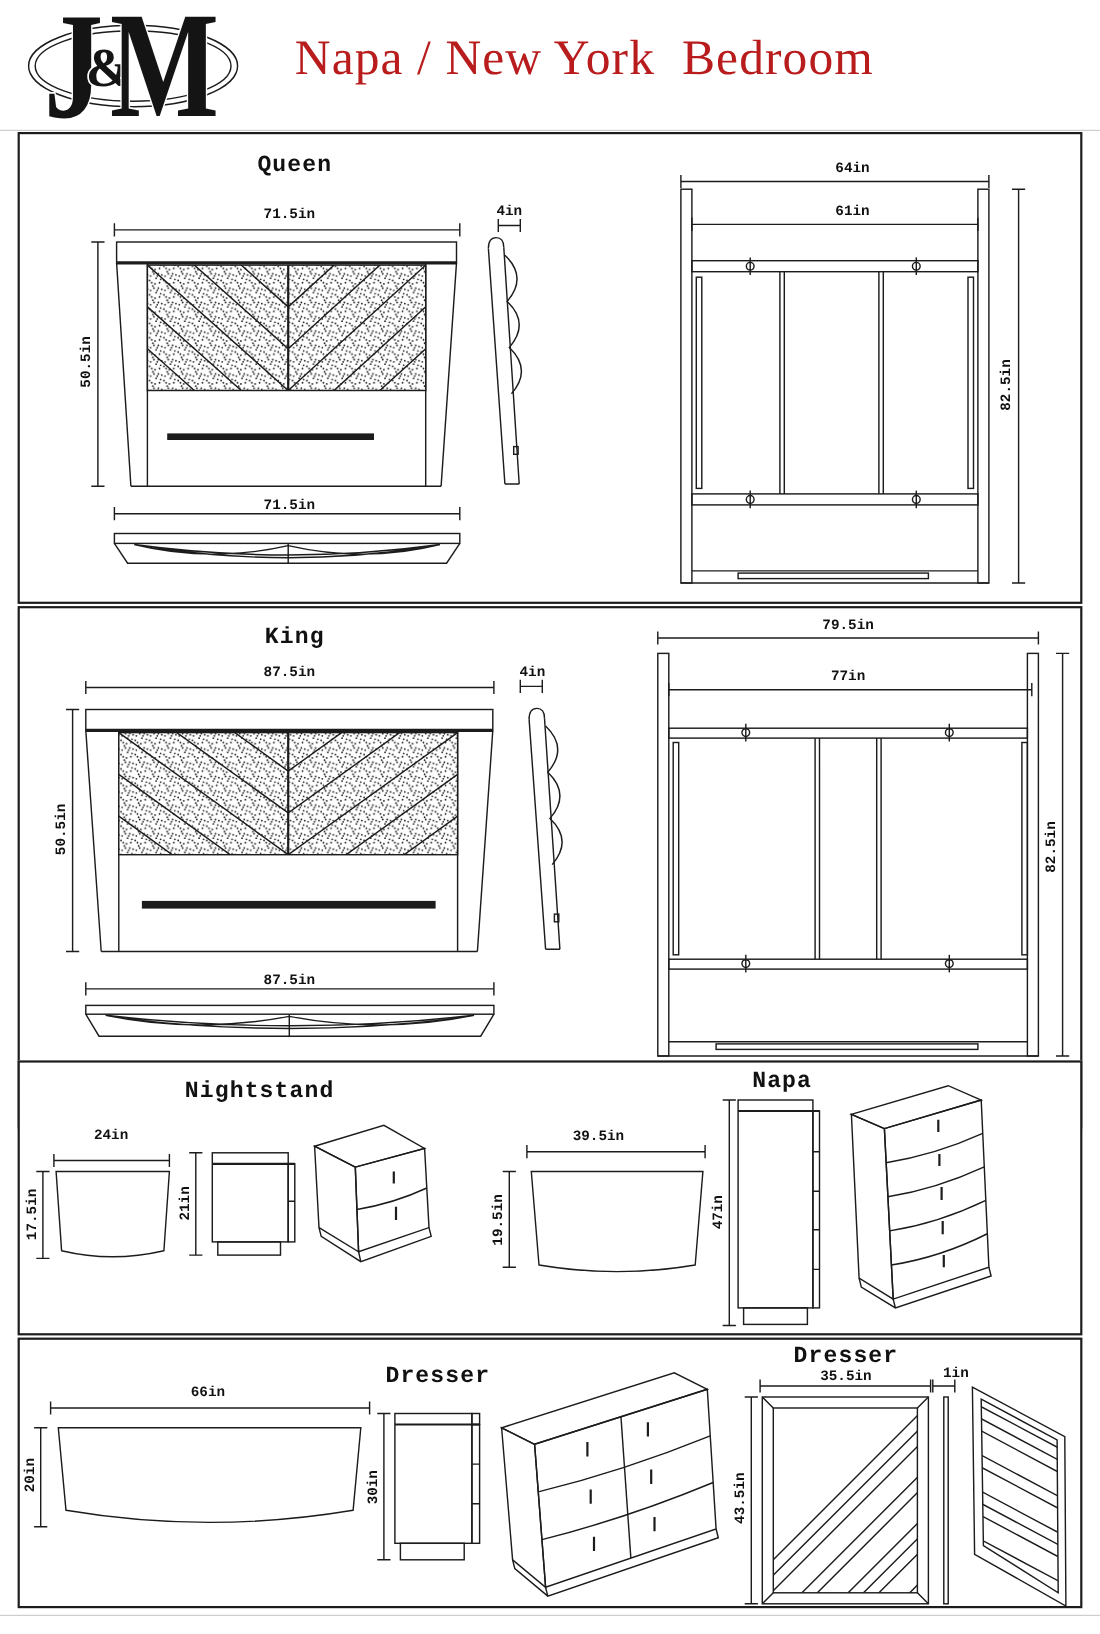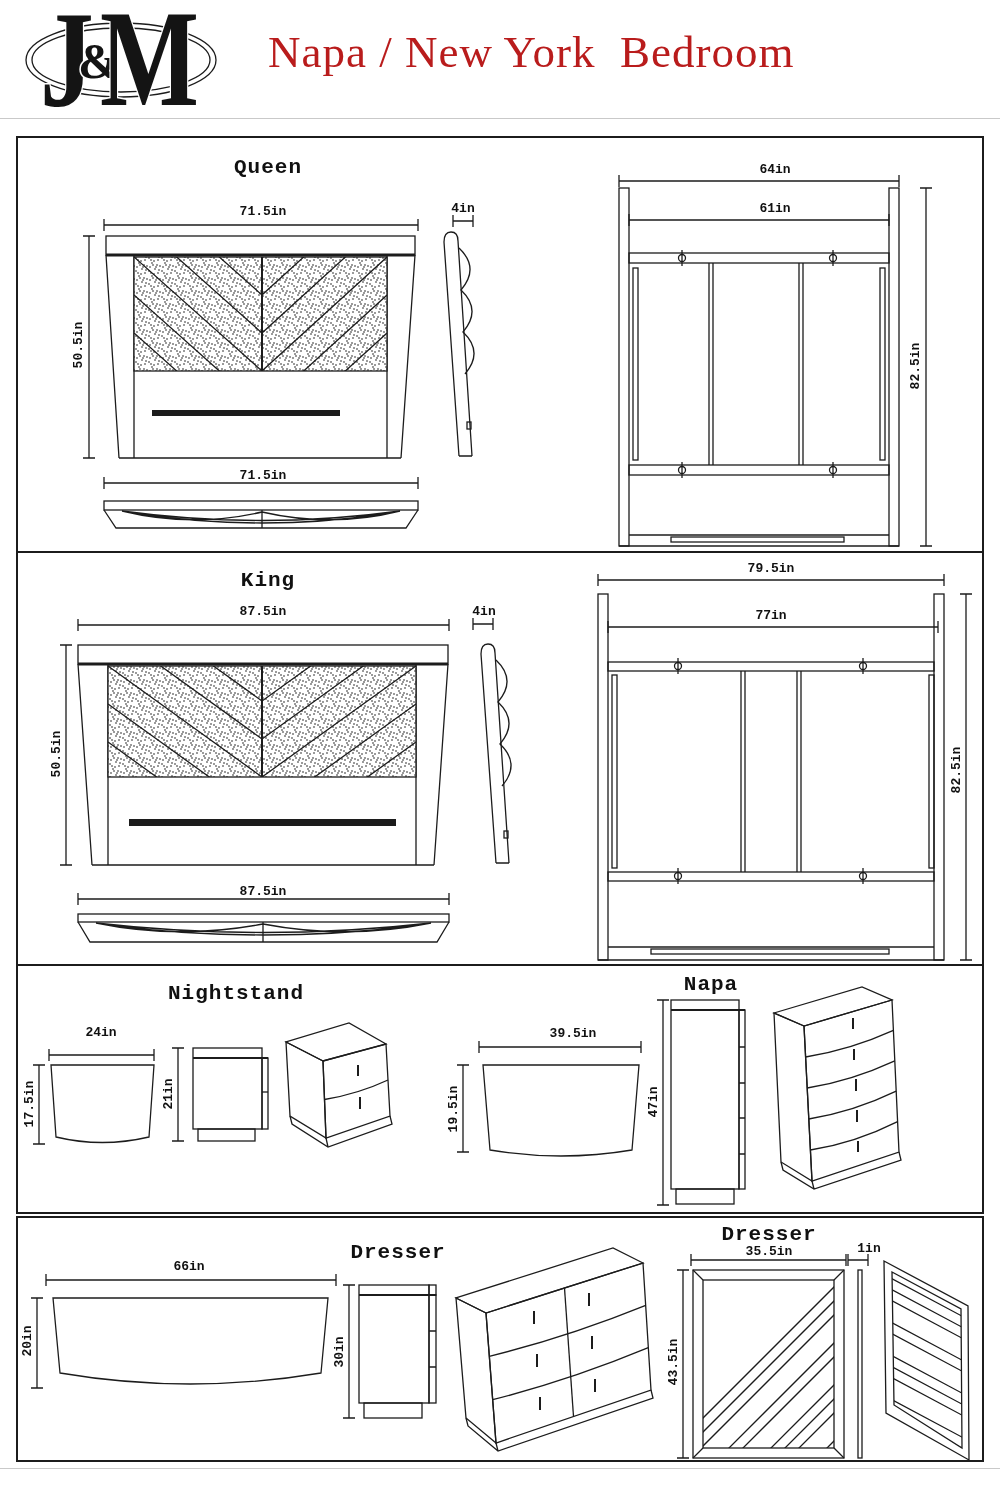--- a/index.html
+++ b/index.html
@@ -54,21 +54,21 @@
       <ellipse cx="115" cy="58" rx="95" ry="37" class="ln" stroke-width="2.5"></ellipse>
       <ellipse cx="115" cy="58" rx="89" ry="32" class="ln" stroke-width="1.5"></ellipse>
       <text transform="translate(34,104) scale(0.78,1)" font-size="138">J</text>
       <text x="72" y="76" font-size="50">&amp;</text>
       <text transform="translate(94,103) scale(0.76,1)" font-size="138">M</text>
     </svg>
     <div id="hdr-title">Napa / New York  Bedroom</div>
   </div>
   <div class="rule" style="top:118px"></div>
 
-  <div class="box" style="top:120px;height:429px;margin-top:16px;">
+  <div class="box" style="top:120px;height:429px;">
     <svg class="art" width="964" height="429" viewBox="0 0 964 429">
       <defs>
         <clipPath id="qcl">
             <rect x="116" y="119" width="128" height="114"></rect>
           </clipPath>
         <clipPath id="qcr">
             <rect x="244" y="119" width="125" height="114"></rect>
           </clipPath>
       </defs>
       <g>
@@ -254,21 +254,21 @@
         <path class="ln" d="M787.6,91 Q832,84 875.4,64.4 M789.2,122 Q833,115 876.8,94.8 M790.8,153 Q835,146 878.2,125.2 M792.4,184 Q837,177 879.6,155.6"></path>
         <path class="lnmed" d="M835,52 V63 M836,83 V94 M838,113 V125 M839,144 V156 M840,175 V186"></path>
         <path class="ln" d="M763,196 L765,204 L796,223 L883,194 L881,186 M794,215 L796,223"></path>
       </g>
     </svg>
     <div class="sec-title" style="left:218px;top:27px">Nightstand</div>
     <div class="dim" style="left:83px;top:66px">24in</div>
     <div class="dim vert" style="left:11px;top:138px">17.5in</div>
     <div class="dim vert" style="left:150px;top:128px">21in</div>
     <div class="sec-title" style="left:693px;top:18px">Napa</div>
-    <div class="dim" style="left:555px;top:67px">39.5in</div>
+    <div class="dim" style="left:526px;top:67px">39.5in</div>
     <div class="dim vert" style="left:435px;top:143px">19.5in</div>
     <div class="dim vert" style="left:635px;top:136px">47in</div>
   </div>
 
   <div class="box" style="top:1216px;height:246px;text-align:right;">
     <svg class="art" width="964" height="246" viewBox="0 0 964 246">
       <defs>
         <clipPath id="mfh">
             <rect x="685" y="62" width="131" height="168"></rect>
           </clipPath>

